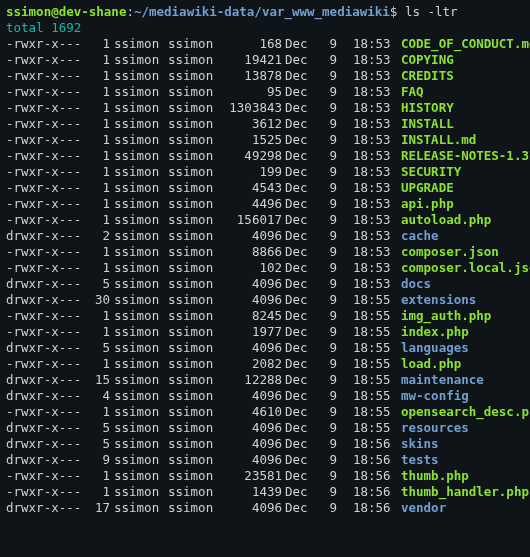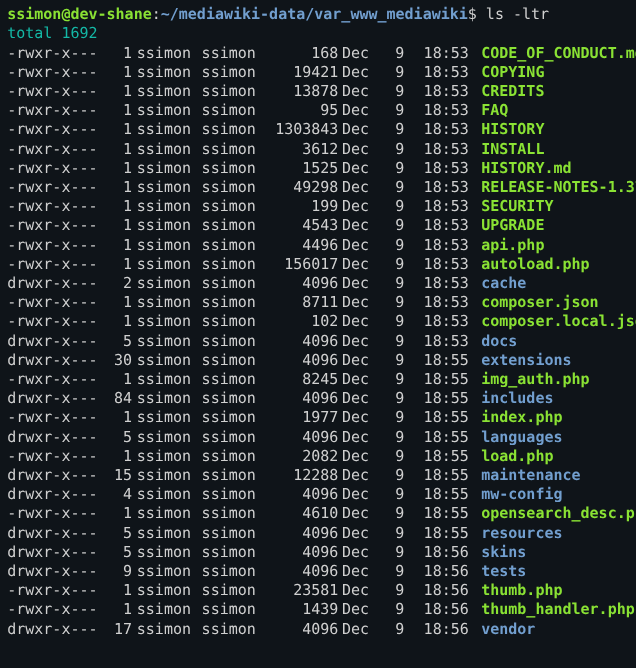--- a/index.html
+++ b/index.html
@@ -43,33 +43,32 @@
     <span class="cmd">ls -ltr</span>
   </div>
   <div class="total">total 1692</div>
   <div id="listing">
       <div class="row"><span class="perm">-rwxr-x---</span><span class="links">1</span><span class="owner">ssimon</span><span class="group">ssimon</span><span class="size">168</span><span class="mon">Dec</span><span class="day">9</span><span class="time">18:53</span><span class="name file">CODE_OF_CONDUCT.md</span></div>
       <div class="row"><span class="perm">-rwxr-x---</span><span class="links">1</span><span class="owner">ssimon</span><span class="group">ssimon</span><span class="size">19421</span><span class="mon">Dec</span><span class="day">9</span><span class="time">18:53</span><span class="name file">COPYING</span></div>
       <div class="row"><span class="perm">-rwxr-x---</span><span class="links">1</span><span class="owner">ssimon</span><span class="group">ssimon</span><span class="size">13878</span><span class="mon">Dec</span><span class="day">9</span><span class="time">18:53</span><span class="name file">CREDITS</span></div>
       <div class="row"><span class="perm">-rwxr-x---</span><span class="links">1</span><span class="owner">ssimon</span><span class="group">ssimon</span><span class="size">95</span><span class="mon">Dec</span><span class="day">9</span><span class="time">18:53</span><span class="name file">FAQ</span></div>
       <div class="row"><span class="perm">-rwxr-x---</span><span class="links">1</span><span class="owner">ssimon</span><span class="group">ssimon</span><span class="size">1303843</span><span class="mon">Dec</span><span class="day">9</span><span class="time">18:53</span><span class="name file">HISTORY</span></div>
       <div class="row"><span class="perm">-rwxr-x---</span><span class="links">1</span><span class="owner">ssimon</span><span class="group">ssimon</span><span class="size">3612</span><span class="mon">Dec</span><span class="day">9</span><span class="time">18:53</span><span class="name file">INSTALL</span></div>
-      <div class="row"><span class="perm">-rwxr-x---</span><span class="links">1</span><span class="owner">ssimon</span><span class="group">ssimon</span><span class="size">1525</span><span class="mon">Dec</span><span class="day">9</span><span class="time">18:53</span><span class="name file">HISTORY.md</span></div>
+      <div class="row"><span class="perm">-rwxr-x---</span><span class="links">1</span><span class="owner">ssimon</span><span class="group">ssimon</span><span class="size">1525</span><span class="mon">Dec</span><span class="day">9</span><span class="time">18:53</span><span class="name file">INSTALL.md</span></div>
       <div class="row"><span class="perm">-rwxr-x---</span><span class="links">1</span><span class="owner">ssimon</span><span class="group">ssimon</span><span class="size">49298</span><span class="mon">Dec</span><span class="day">9</span><span class="time">18:53</span><span class="name file">RELEASE-NOTES-1.37</span></div>
       <div class="row"><span class="perm">-rwxr-x---</span><span class="links">1</span><span class="owner">ssimon</span><span class="group">ssimon</span><span class="size">199</span><span class="mon">Dec</span><span class="day">9</span><span class="time">18:53</span><span class="name file">SECURITY</span></div>
       <div class="row"><span class="perm">-rwxr-x---</span><span class="links">1</span><span class="owner">ssimon</span><span class="group">ssimon</span><span class="size">4543</span><span class="mon">Dec</span><span class="day">9</span><span class="time">18:53</span><span class="name file">UPGRADE</span></div>
       <div class="row"><span class="perm">-rwxr-x---</span><span class="links">1</span><span class="owner">ssimon</span><span class="group">ssimon</span><span class="size">4496</span><span class="mon">Dec</span><span class="day">9</span><span class="time">18:53</span><span class="name file">api.php</span></div>
       <div class="row"><span class="perm">-rwxr-x---</span><span class="links">1</span><span class="owner">ssimon</span><span class="group">ssimon</span><span class="size">156017</span><span class="mon">Dec</span><span class="day">9</span><span class="time">18:53</span><span class="name file">autoload.php</span></div>
       <div class="row"><span class="perm">drwxr-x---</span><span class="links">2</span><span class="owner">ssimon</span><span class="group">ssimon</span><span class="size">4096</span><span class="mon">Dec</span><span class="day">9</span><span class="time">18:53</span><span class="name dir">cache</span></div>
-      <div class="row"><span class="perm">-rwxr-x---</span><span class="links">1</span><span class="owner">ssimon</span><span class="group">ssimon</span><span class="size">8711</span><span class="mon">Dec</span><span class="day">9</span><span class="time">18:53</span><span class="name file">composer.json</span></div>
+      <div class="row"><span class="perm">-rwxr-x---</span><span class="links">1</span><span class="owner">ssimon</span><span class="group">ssimon</span><span class="size">8866</span><span class="mon">Dec</span><span class="day">9</span><span class="time">18:53</span><span class="name file">composer.json</span></div>
       <div class="row"><span class="perm">-rwxr-x---</span><span class="links">1</span><span class="owner">ssimon</span><span class="group">ssimon</span><span class="size">102</span><span class="mon">Dec</span><span class="day">9</span><span class="time">18:53</span><span class="name file">composer.local.json-sample</span></div>
       <div class="row"><span class="perm">drwxr-x---</span><span class="links">5</span><span class="owner">ssimon</span><span class="group">ssimon</span><span class="size">4096</span><span class="mon">Dec</span><span class="day">9</span><span class="time">18:53</span><span class="name dir">docs</span></div>
       <div class="row"><span class="perm">drwxr-x---</span><span class="links">30</span><span class="owner">ssimon</span><span class="group">ssimon</span><span class="size">4096</span><span class="mon">Dec</span><span class="day">9</span><span class="time">18:55</span><span class="name dir">extensions</span></div>
       <div class="row"><span class="perm">-rwxr-x---</span><span class="links">1</span><span class="owner">ssimon</span><span class="group">ssimon</span><span class="size">8245</span><span class="mon">Dec</span><span class="day">9</span><span class="time">18:55</span><span class="name file">img_auth.php</span></div>
-      <div class="row"><span class="perm">drwxr-x---</span><span class="links">84</span><span class="owner">ssimon</span><span class="group">ssimon</span><span class="size">4096</span><span class="mon">Dec</span><span class="day">9</span><span class="time">18:55</span><span class="name dir">includes</span></div>
       <div class="row"><span class="perm">-rwxr-x---</span><span class="links">1</span><span class="owner">ssimon</span><span class="group">ssimon</span><span class="size">1977</span><span class="mon">Dec</span><span class="day">9</span><span class="time">18:55</span><span class="name file">index.php</span></div>
       <div class="row"><span class="perm">drwxr-x---</span><span class="links">5</span><span class="owner">ssimon</span><span class="group">ssimon</span><span class="size">4096</span><span class="mon">Dec</span><span class="day">9</span><span class="time">18:55</span><span class="name dir">languages</span></div>
       <div class="row"><span class="perm">-rwxr-x---</span><span class="links">1</span><span class="owner">ssimon</span><span class="group">ssimon</span><span class="size">2082</span><span class="mon">Dec</span><span class="day">9</span><span class="time">18:55</span><span class="name file">load.php</span></div>
       <div class="row"><span class="perm">drwxr-x---</span><span class="links">15</span><span class="owner">ssimon</span><span class="group">ssimon</span><span class="size">12288</span><span class="mon">Dec</span><span class="day">9</span><span class="time">18:55</span><span class="name dir">maintenance</span></div>
       <div class="row"><span class="perm">drwxr-x---</span><span class="links">4</span><span class="owner">ssimon</span><span class="group">ssimon</span><span class="size">4096</span><span class="mon">Dec</span><span class="day">9</span><span class="time">18:55</span><span class="name dir">mw-config</span></div>
       <div class="row"><span class="perm">-rwxr-x---</span><span class="links">1</span><span class="owner">ssimon</span><span class="group">ssimon</span><span class="size">4610</span><span class="mon">Dec</span><span class="day">9</span><span class="time">18:55</span><span class="name file">opensearch_desc.php</span></div>
       <div class="row"><span class="perm">drwxr-x---</span><span class="links">5</span><span class="owner">ssimon</span><span class="group">ssimon</span><span class="size">4096</span><span class="mon">Dec</span><span class="day">9</span><span class="time">18:55</span><span class="name dir">resources</span></div>
       <div class="row"><span class="perm">drwxr-x---</span><span class="links">5</span><span class="owner">ssimon</span><span class="group">ssimon</span><span class="size">4096</span><span class="mon">Dec</span><span class="day">9</span><span class="time">18:56</span><span class="name dir">skins</span></div>
       <div class="row"><span class="perm">drwxr-x---</span><span class="links">9</span><span class="owner">ssimon</span><span class="group">ssimon</span><span class="size">4096</span><span class="mon">Dec</span><span class="day">9</span><span class="time">18:56</span><span class="name dir">tests</span></div>
       <div class="row"><span class="perm">-rwxr-x---</span><span class="links">1</span><span class="owner">ssimon</span><span class="group">ssimon</span><span class="size">23581</span><span class="mon">Dec</span><span class="day">9</span><span class="time">18:56</span><span class="name file">thumb.php</span></div>

